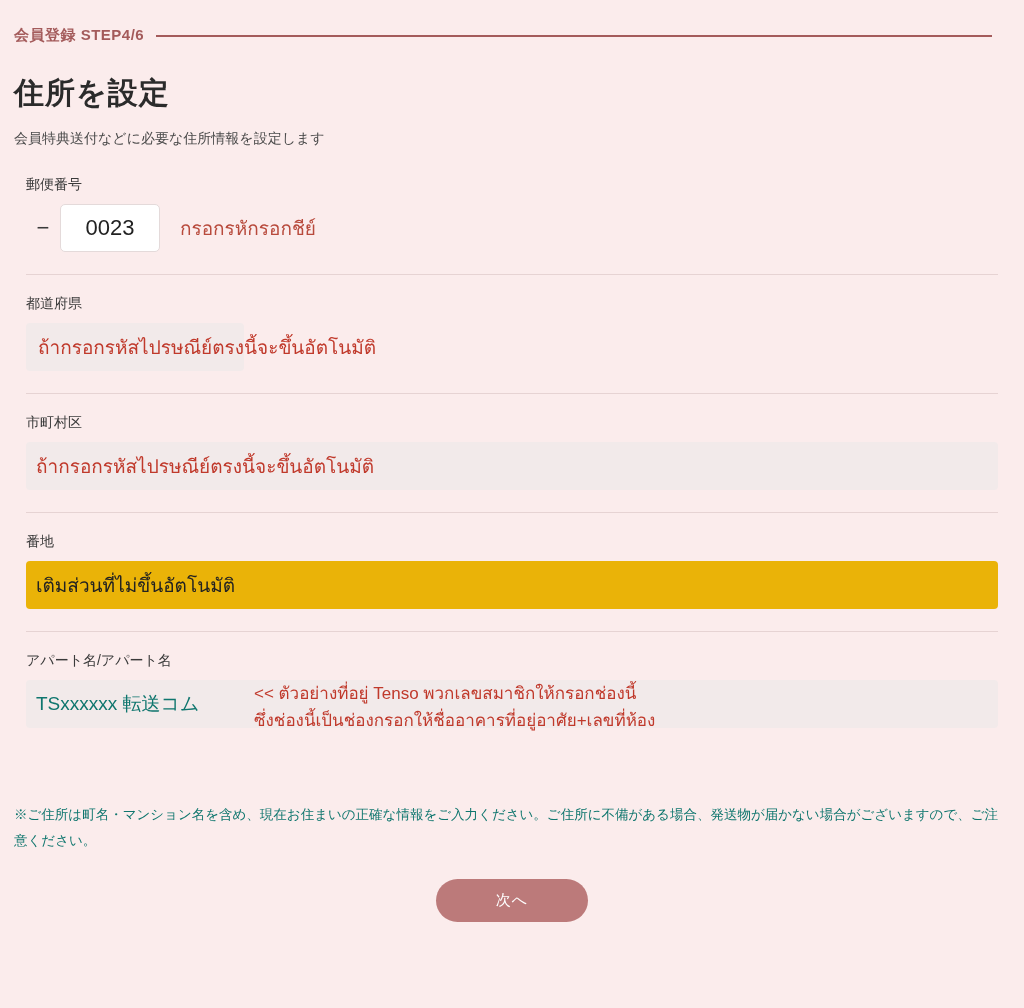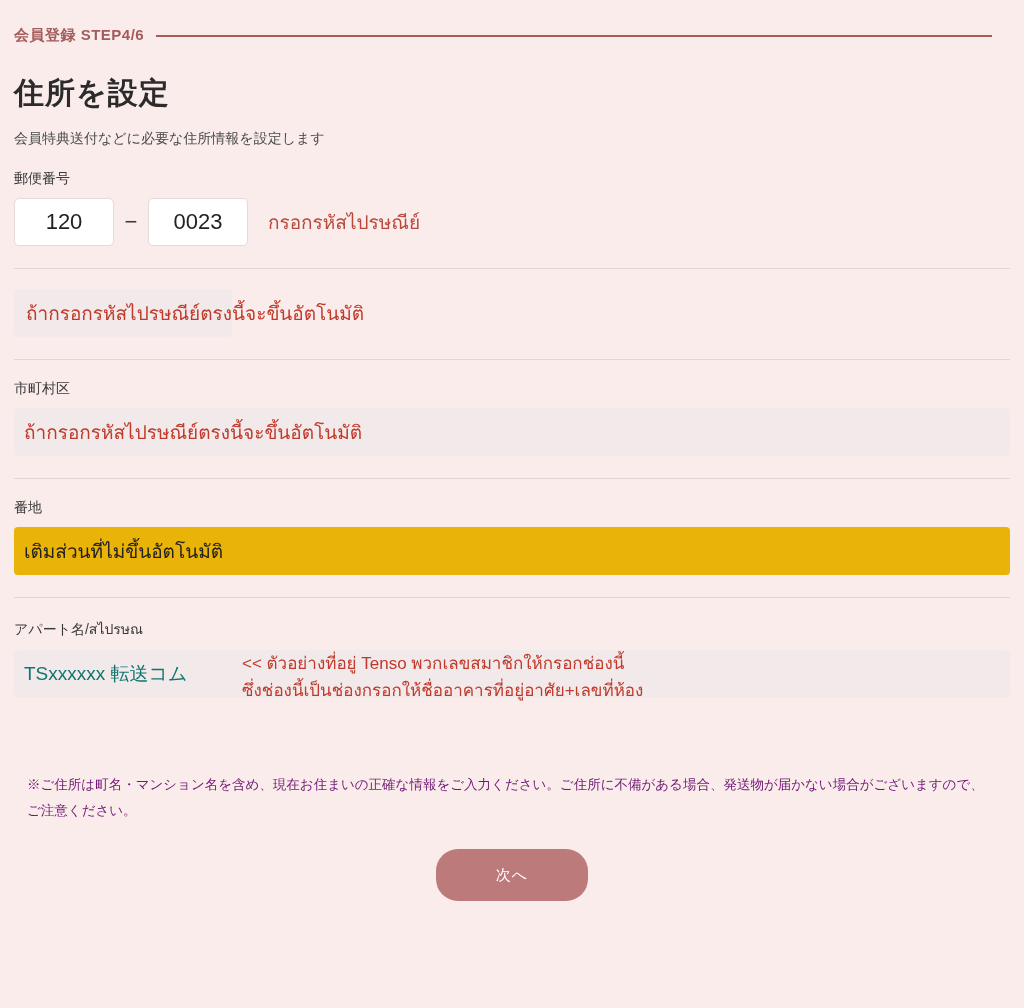--- a/index.html
+++ b/index.html
@@ -47,21 +47,21 @@
     margin: 0 0 0 0;
     letter-spacing: 1px;
   }
   .page-sub {
     font-size: 14px;
     color: #4a4a4a;
     margin-top: 16px;
   }
 
   
-  .form { padding: 0 14px; margin-top: 22px; }
+  .form { padding: 0 26px; margin-top: 28px; }
   .field-group { padding-bottom: 0; }
   .field-label {
     font-size: 14px;
     color: #3a3a3a;
     margin-bottom: 10px;
   }
   .divider {
     height: 1px;
     background: #e6d3d3;
     margin: 22px 0 20px 0;
@@ -141,33 +141,33 @@
     color: #c0392b;
     line-height: 1.6;
     pointer-events: none;
     white-space: nowrap;
   }
   .apart-annotation .line2 { padding-left: 0; }
 
   .caution {
     margin-top: 74px;
     font-size: 13.5px;
-    color: #701a75;
+    color: #0f766e;
     line-height: 1.9;
-    padding: 0 27px;
+    padding: 0 14px;
   }
 
   .submit-wrap {
     margin-top: 26px;
     display: flex;
     justify-content: center;
   }
   .submit-button {
     width: 152px;
-    height: 52px;
+    height: 43px;
     border: none;
     border-radius: 22px;
     background: #bc7a7a;
     color: #ffffff;
     font-size: 15px;
     font-family: "Liberation Sans", sans-serif;
     cursor: pointer;
     letter-spacing: 1px;
   }
 </style>
@@ -184,30 +184,30 @@
   <div class="title-block">
     <h1 class="page-title">住所を設定</h1>
     <div class="page-sub">会員特典送付などに必要な住所情報を設定します</div>
   </div>
 
   <div class="form">
 
     <div class="field-group field-zip">
       <div class="field-label">郵便番号</div>
       <div class="zip-row">
-        <input class="zip-input" value="120" style="">
         <div class="zip-dash">−</div>
         <input class="zip-input" value="0023" style="">
-        <div class="zip-hint">กรอกรหัสไปรษณีย์</div>
+        <div class="zip-hint">กรอกรหักรอกชีย์</div>
       </div>
     </div>
 
     <div class="divider"></div>
 
     <div class="field-group field-pref">
+      <div class="field-label">都道府県</div>
       <div class="input-wrap">
         <input class="text-input" style="width: 218px;" value="">
         <div class="overlay-note">ถ้ากรอกรหัสไปรษณีย์ตรงนี้จะขึ้นอัตโนมัติ</div>
       </div>
     </div>
 
     <div class="divider"></div>
 
     <div class="field-group field-city">
       <div class="field-label">市町村区</div>
@@ -221,21 +221,21 @@
     <div class="field-group field-banchi">
       <div class="field-label">番地</div>
       <div class="input-wrap">
         <input class="text-input" value="เติมส่วนที่ไม่ขึ้นอัตโนมัติ" style="">
       </div>
     </div>
 
     <div class="divider"></div>
 
     <div class="field-group field-apart">
-      <div class="field-label">アパート名/สไปรษณ</div>
+      <div class="field-label">アパート名/アパート名</div>
       <div class="input-wrap">
         <input class="apart-input" value="TSxxxxxx 転送コム" style="">
         <div class="apart-annotation">
           <div class="line1">&lt;&lt; ตัวอย่างที่อยู่ Tenso พวกเลขสมาชิกให้กรอกช่องนี้</div>
           <div class="line2">ซึ่งช่องนี้เป็นช่องกรอกให้ชื่ออาคารที่อยู่อาศัย+เลขที่ห้อง</div>
         </div>
       </div>
     </div>
 
   </div>

